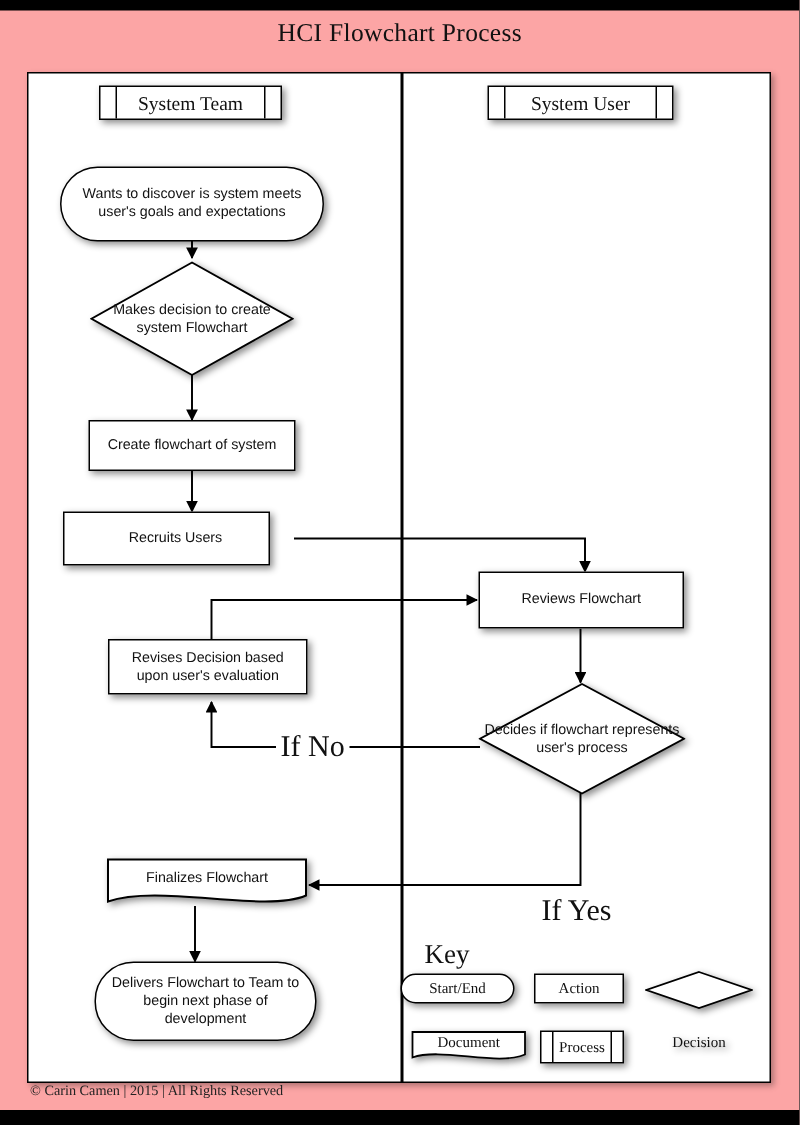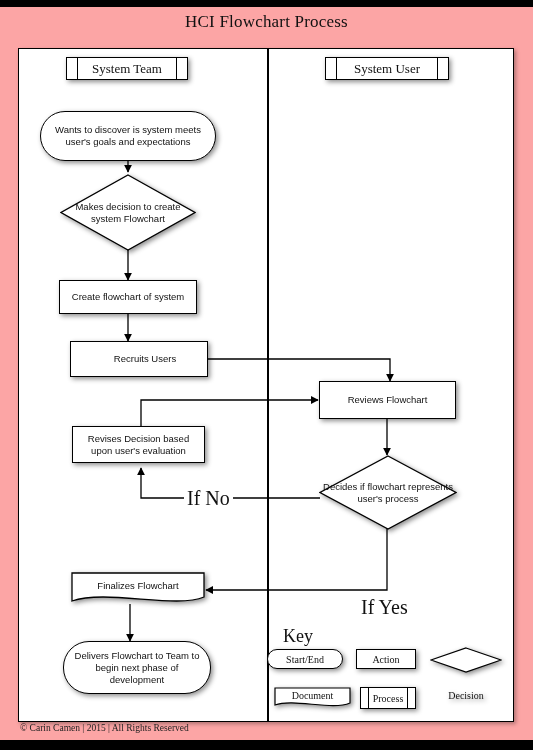--- a/index.html
+++ b/index.html
@@ -217,21 +217,21 @@
     <svg width="136" height="77" viewBox="0 0 136 77">
       <polygon points="68,1 135,38.5 68,76 1,38.5" fill="#fff" stroke="#000" stroke-width="1.3"></polygon>
     </svg>
     <div class="diamond-label">Makes decision to create system Flowchart</div>
   </div>
 
   <div class="shape rect sh-shadow" style="left:59px; top:280px; width:138px; height:34px;">
     <span>Create flowchart of system</span>
   </div>
 
-  <div class="shape rect sh-shadow" style="left:70px; top:341px; width:138px; height:36px;padding-left:12px;">
+  <div class="shape rect sh-shadow" style="left:42px; top:341px; width:138px; height:36px;padding-left:12px;">
     <span>Recruits Users</span>
   </div>
 
   <div class="shape rect sh-shadow" style="left:72px; top:426px; width:133px; height:37px; padding:0 5px;">
     <span>Revises Decision based upon user's evaluation</span>
   </div>
 
   <div class="doc-wrap sh-shadow" style="left:71px; top:572px; width:134px; height:34px;">
     <svg width="134" height="34" viewBox="0 0 134 34">
       <path d="M1,1 L133,1 L133,25 C105,37 35,17 1,29 Z" fill="#fff" stroke="#000" stroke-width="1.3"></path>

